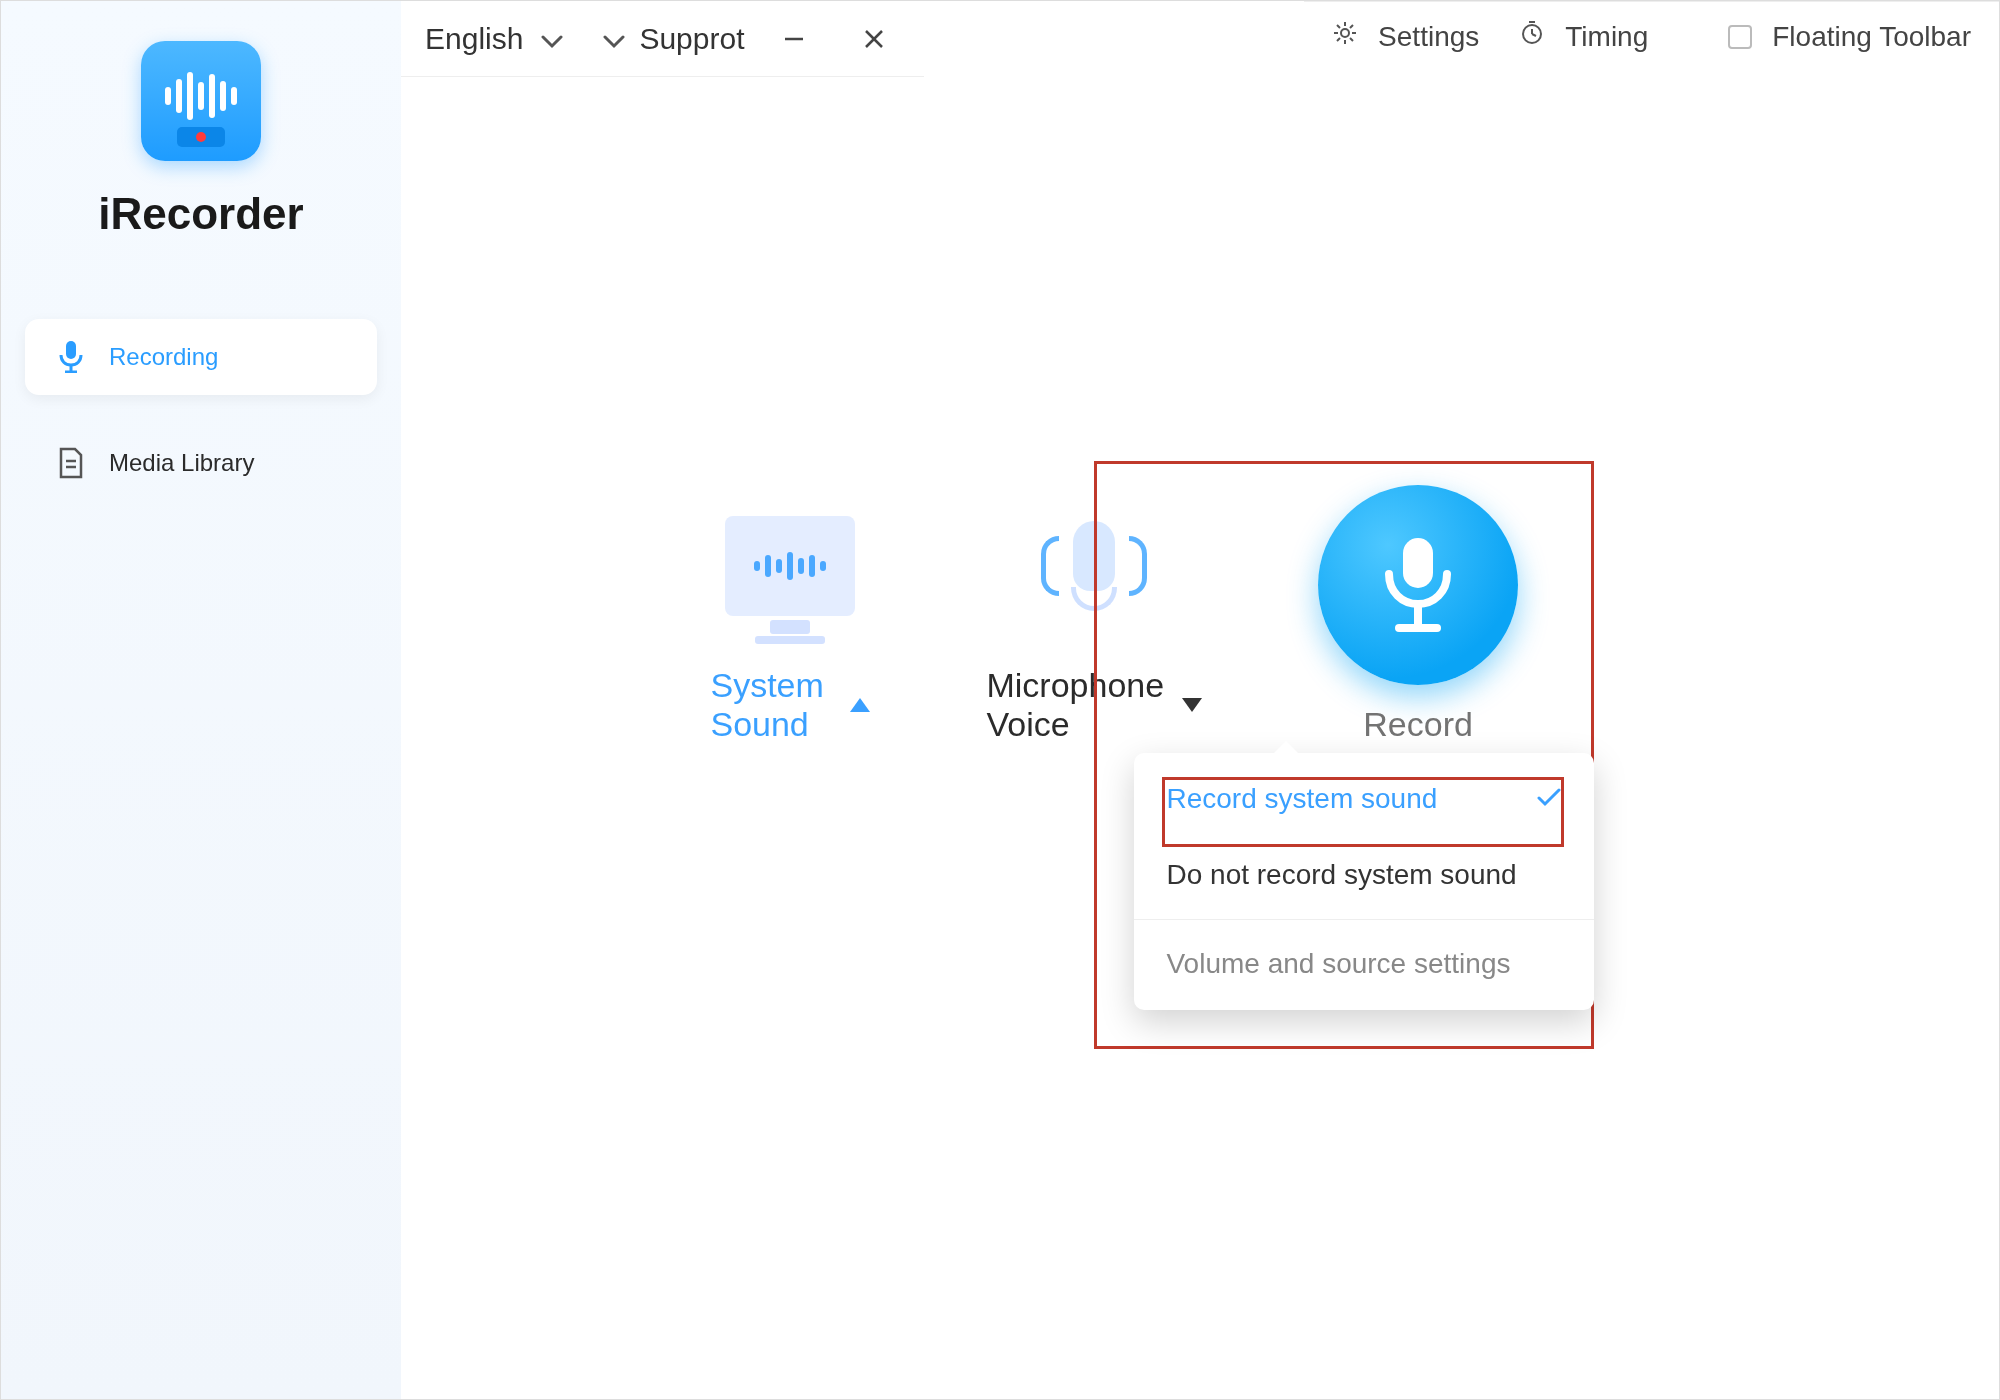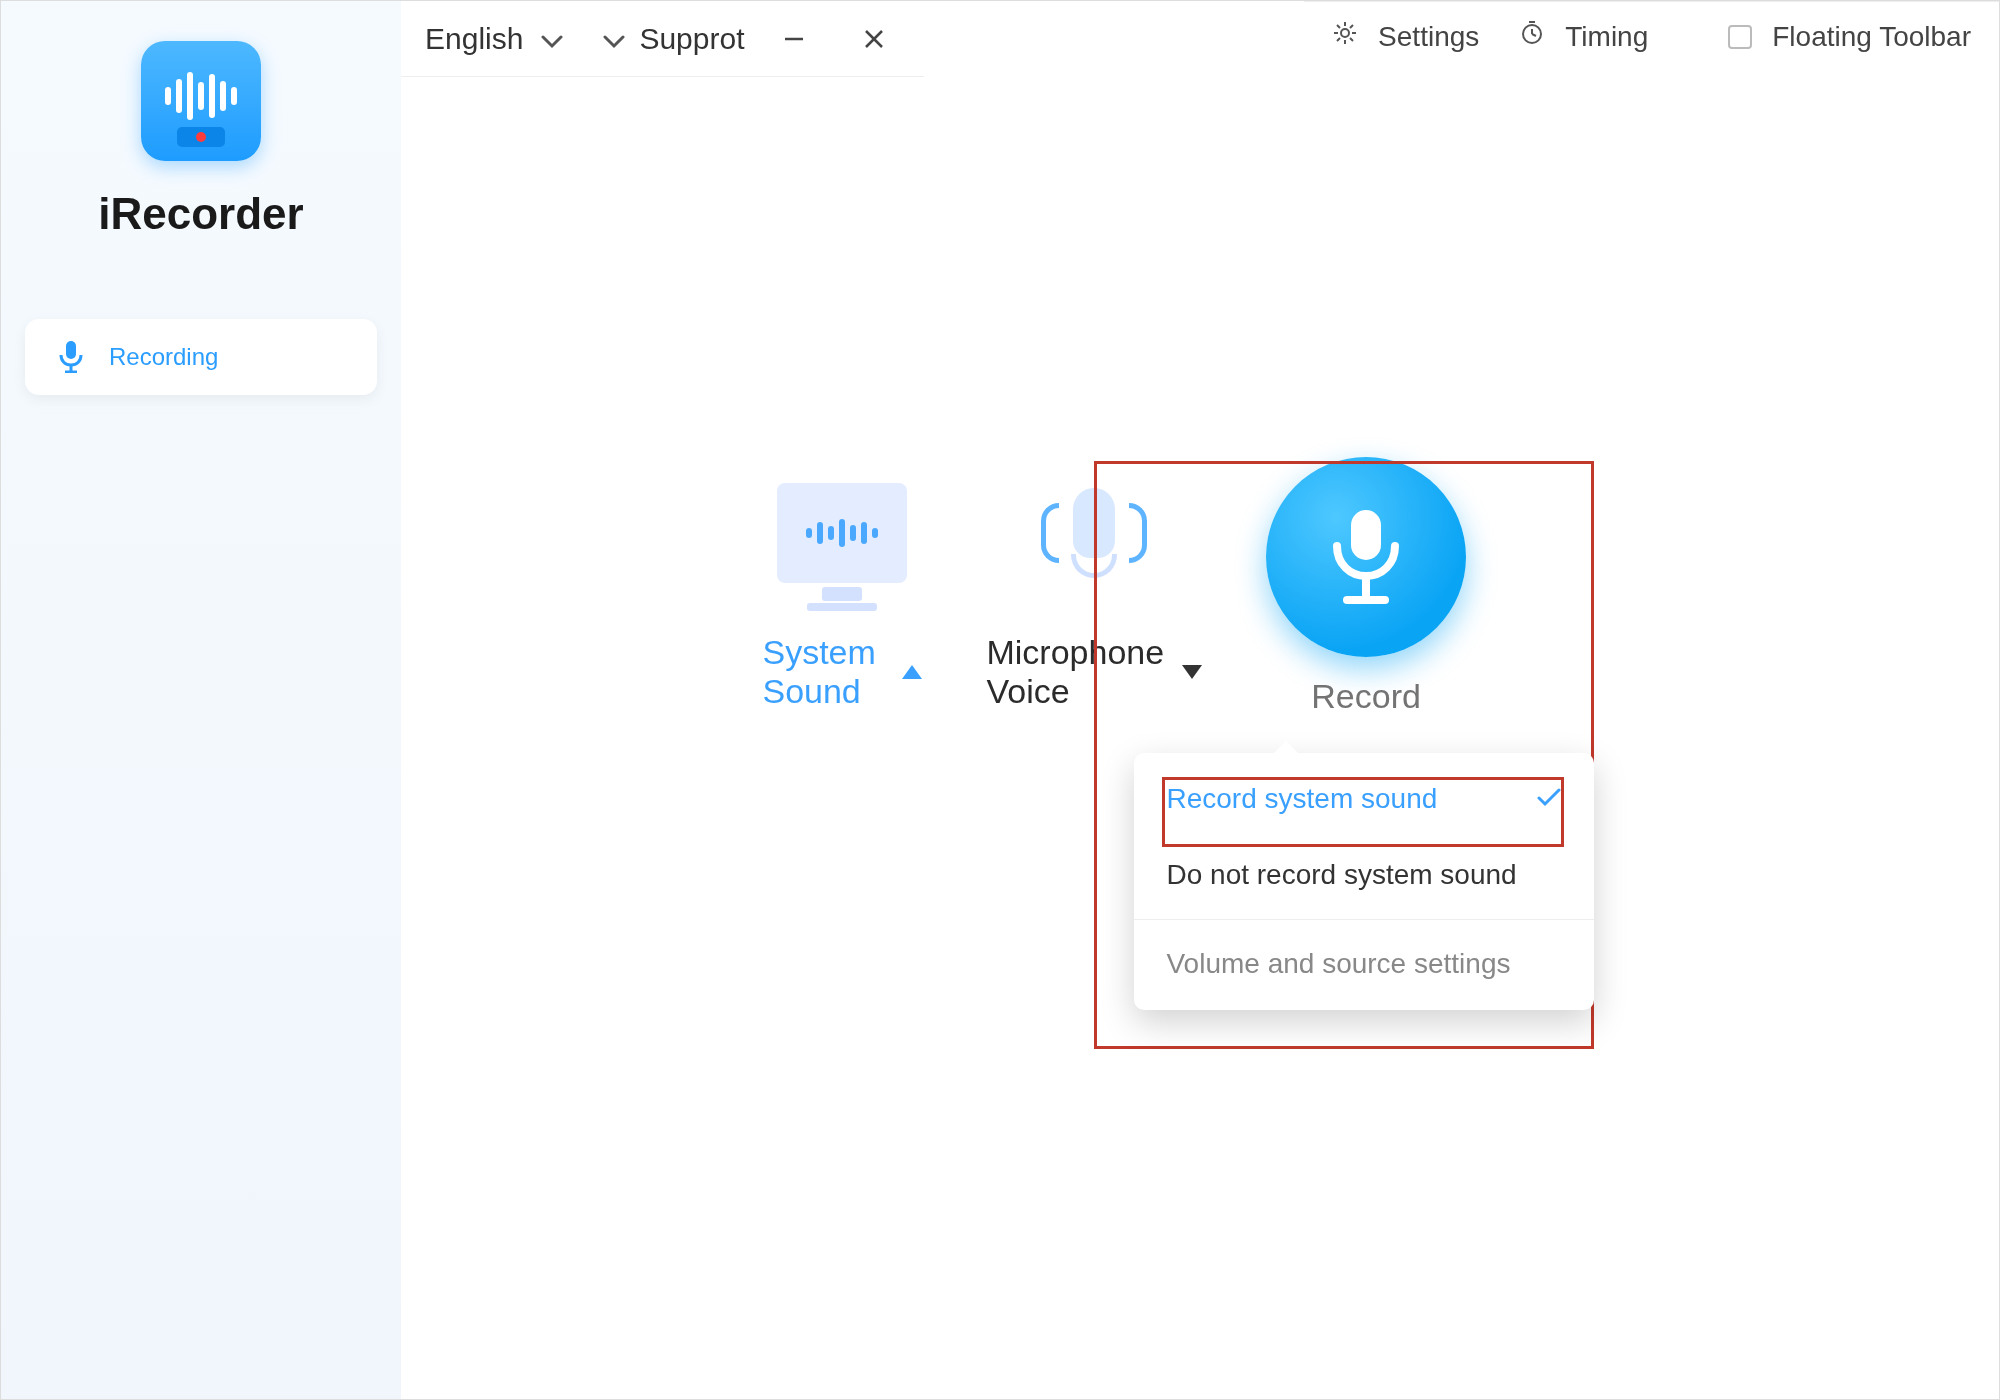--- a/index.html
+++ b/index.html
@@ -137,26 +137,26 @@
     color:#555;
   }
 
   .content {
     flex: 1;
     position: relative;
   }
 
   .sources-row {
     position: absolute;
-    top: 456px;
+    top: 484px;
     left: 0; right: 0;
     display: flex;
-    align-items: center;
+    align-items: flex-end;
     justify-content: center;
-    gap: 64px;
+    gap: 116px;
   }
   .source-block {
     display: flex;
     flex-direction: column;
     align-items: center;
     gap: 30px;
   }
   .source-icon-box {
     width: 160px; height: 140px;
     display:flex;align-items:center;justify-content:center;
@@ -293,20 +293,30 @@
       <div class="nav-item active">
         <span class="nav-icon">
           <svg width="28" height="32" viewBox="0 0 28 32">
               <rect x="9" y="0" width="10" height="18" rx="5" fill="#2a9dff"></rect>
               <path d="M4 14c0 6 4 10 10 10s10-4 10-10" fill="none" stroke="#2a9dff" stroke-width="3"></path>
               <line x1="14" y1="24" x2="14" y2="30" stroke="#2a9dff" stroke-width="3"></line>
               <line x1="8" y1="31" x2="20" y2="31" stroke="#2a9dff" stroke-width="3"></line>
             </svg>
         </span>
         <span>Recording</span>
+      </div>
+      <div class="nav-item">
+        <span class="nav-icon">
+          <svg width="28" height="32" viewBox="0 0 28 32">
+              <path d="M4 2h14l6 6v22H4z" fill="none" stroke="#555" stroke-width="2.5"></path>
+              <line x1="9" y1="14" x2="19" y2="14" stroke="#555" stroke-width="2.5"></line>
+              <line x1="9" y1="20" x2="19" y2="20" stroke="#555" stroke-width="2.5"></line>
+            </svg>
+        </span>
+        <span>Media Library</span>
       </div>
     </nav>
   </aside>
 
   <div class="main">
 
     <div class="topbar">
       <div class="lang">
         <span>English</span>
         <span class="chev">

